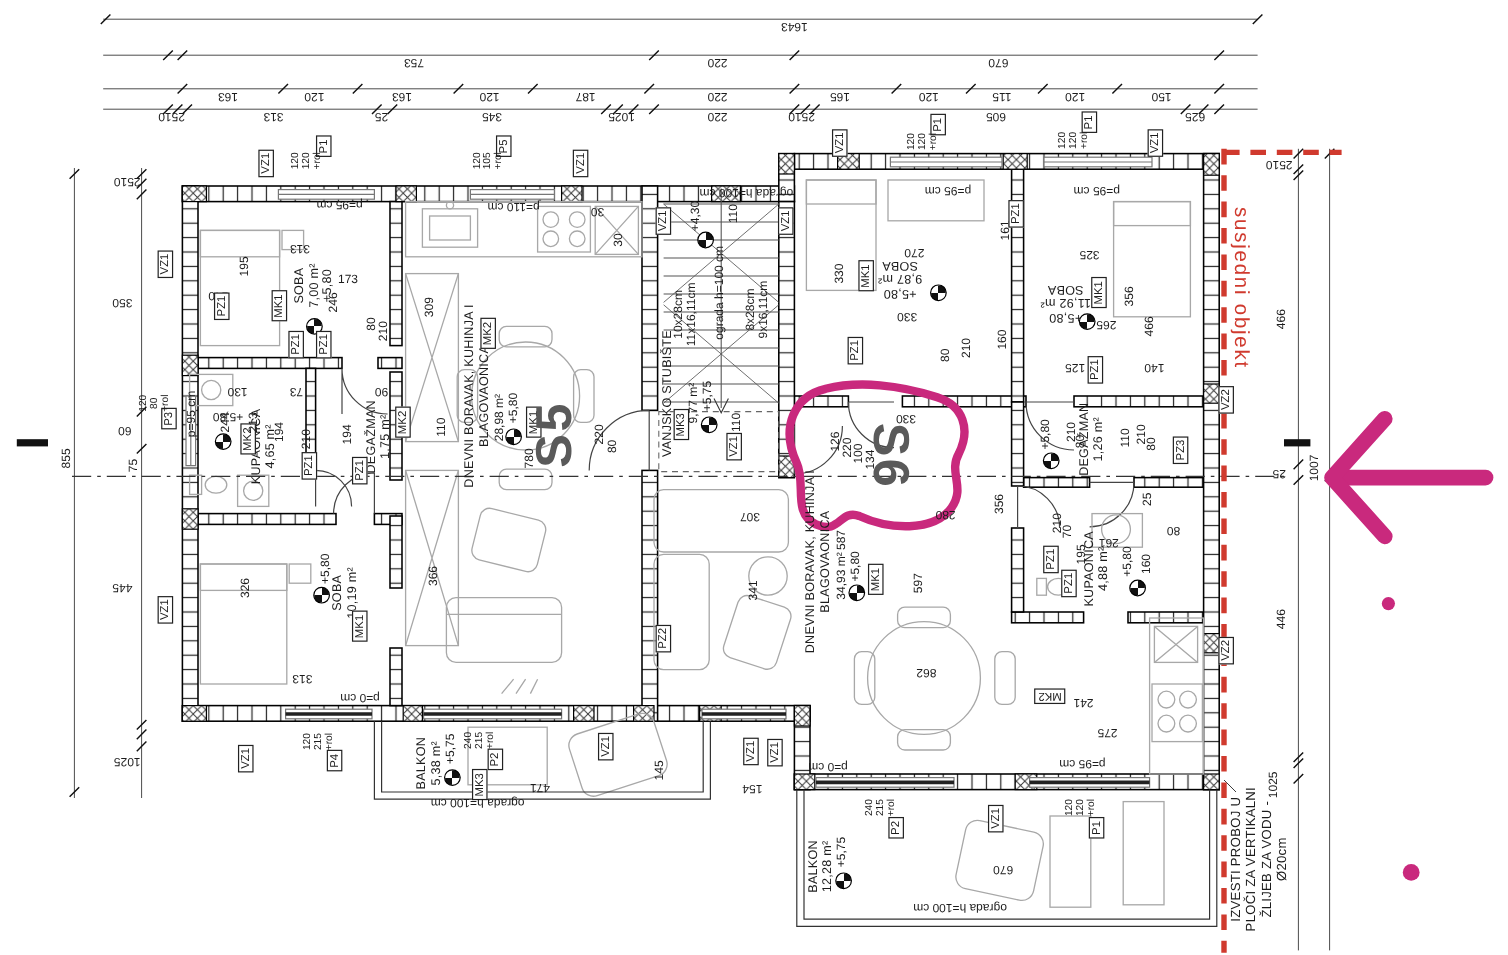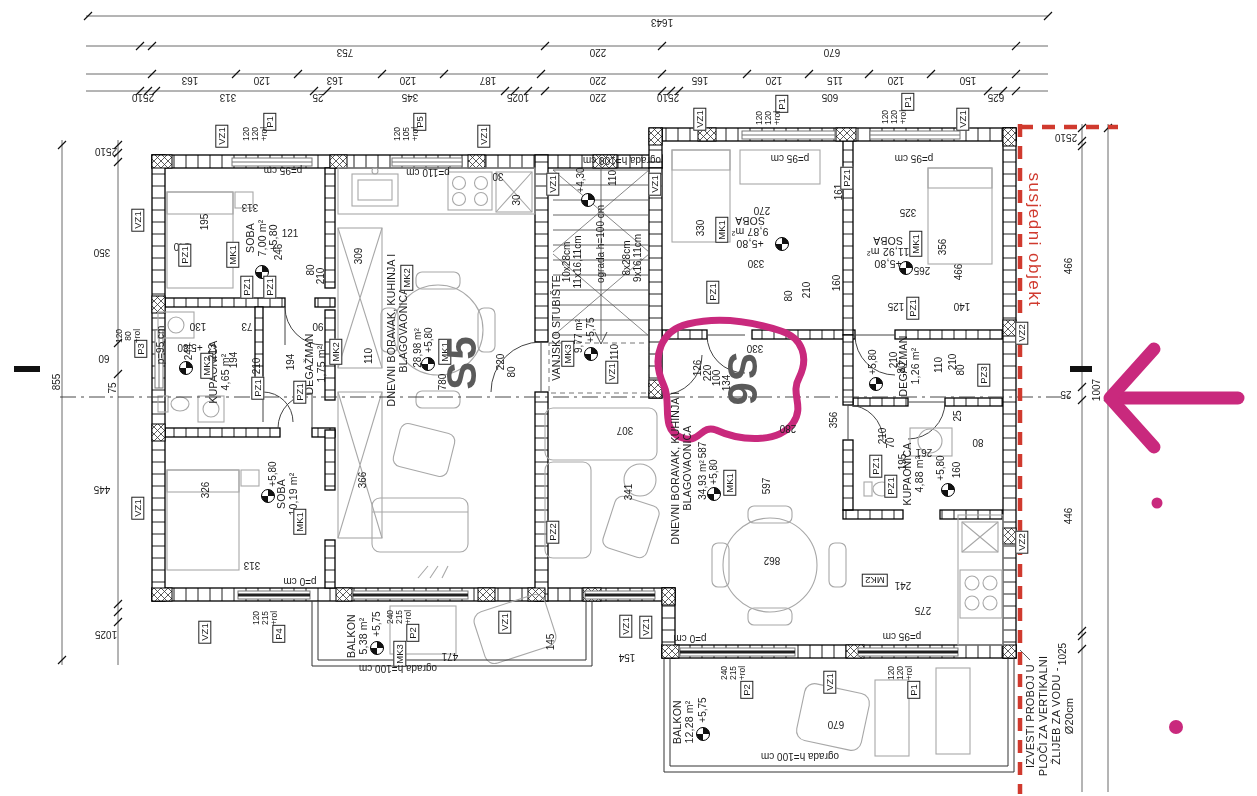--- a/index.html
+++ b/index.html
@@ -297,21 +297,21 @@
 <div class="t vert" style="left:1062px;top:654px">1025</div>
 
 <div class="t vert room" style="left:262px;top:238px">
   <div>SOBA</div>
       <div>7,00 m²</div>
       <div>+5,80</div>
 </div>
 <span class="em" style="left:262px;top:272px"></span>
 <div class="t flip" style="left:250px;top:207px">313</div>
 <div class="t vert" style="left:204px;top:222px">195</div>
-<div class="t" style="left:290px;top:233px">121</div>
+<div class="t" style="left:290px;top:233px">173</div>
 <div class="t flip" style="left:182px;top:246px">140</div>
 <div class="t vert" style="left:278px;top:252px">246</div>
 <div class="t vert" style="left:358px;top:256px">309</div>
 <div class="t vert tag" style="left:185px;top:255px">PZ1</div>
 <div class="t vert tag" style="left:233px;top:255px">MK1</div>
 <div class="t vert tag" style="left:247px;top:287px">PZ1</div>
 <div class="t vert tag" style="left:270px;top:287px">PZ1</div>
 <div class="t vert" style="left:310px;top:270px">80</div>
 <div class="t vert" style="left:320px;top:276px">210</div>
 <div class="t flip" style="left:198px;top:326px">130</div>

